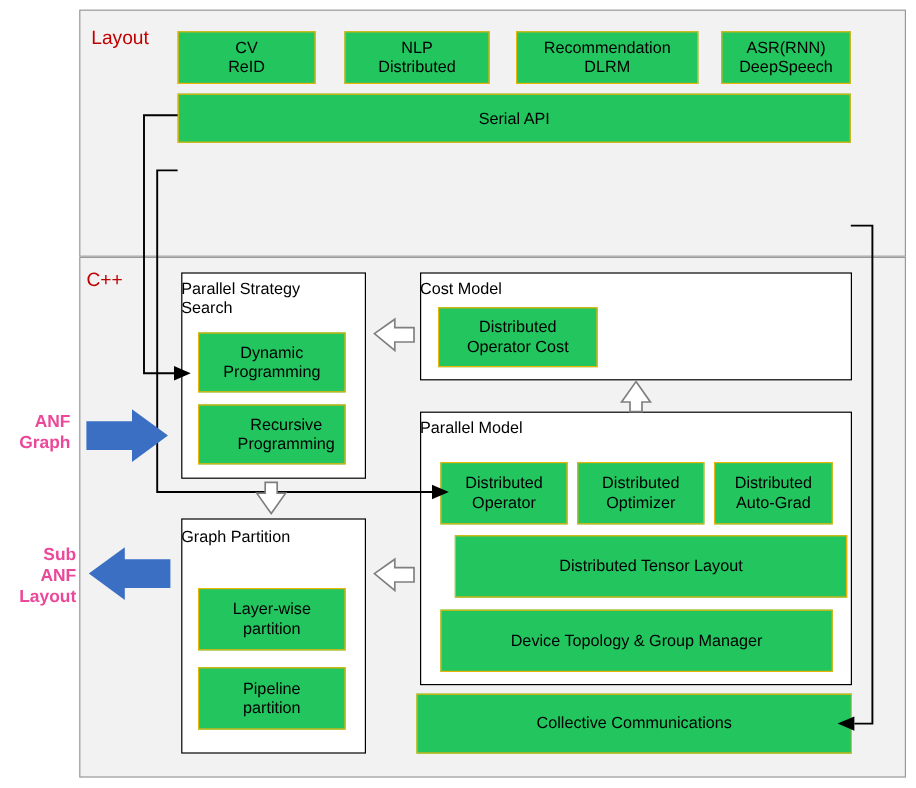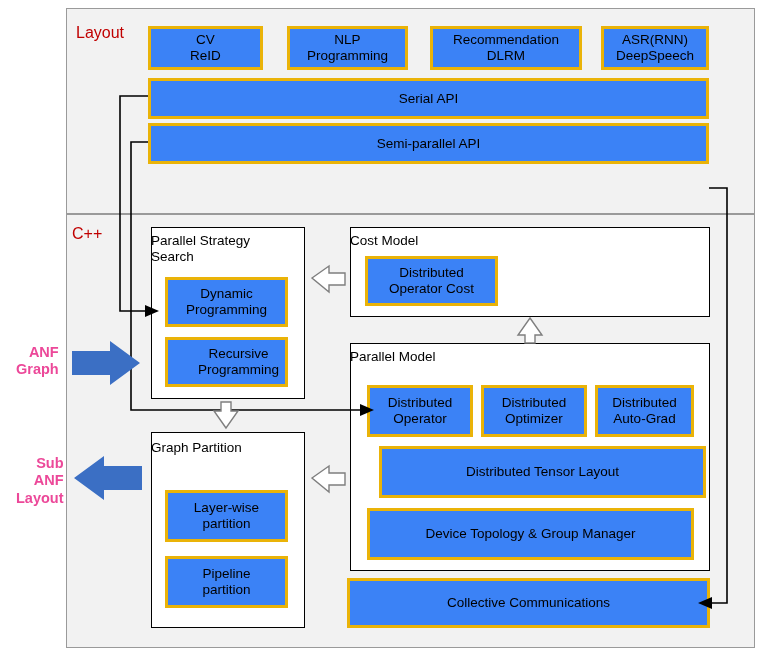--- a/index.html
+++ b/index.html
@@ -13,22 +13,22 @@
   #canvas {
     position: relative;
     width: 763px;
     height: 657px;
     background: #ffffff;
     overflow: hidden;
   }
   .box {
     position: absolute;
     box-sizing: border-box;
-    border: 3px solid #eab308;
-    background: #3b82f6;
+    border: 1px solid #eab308;
+    background: #22c55e;
     display: flex;
     align-items: center;
     justify-content: center;
     text-align: center;
     font-size: 13.5px;
     color: #000000;
     line-height: 1.15;
     white-space: pre-line;
   }
   .panel {
@@ -78,28 +78,27 @@
 <body>
 
 <div id="canvas">
 
   <div class="panel" style="left:66px; top:8px; width:689px; height:206px;"></div>
   <div class="langlabel" style="left:76px; top:24px;">Layout</div>
 
   <div class="box" style="left:148px; top:26px; width:115px; height:44px;">CV
 ReID</div>
   <div class="box" style="left:287px; top:26px; width:121px; height:44px;">NLP
-Programming</div>
+Distributed</div>
   <div class="box" style="left:430px; top:26px; width:152px; height:44px;">Recommendation
 DLRM</div>
   <div class="box" style="left:601px; top:26px; width:108px; height:44px;">ASR(RNN)
 DeepSpeech</div>
 
   <div class="box" style="left:148px; top:78px; width:561px; height:41px;text-align:center;">Serial API</div>
-  <div class="box" style="left:148px; top:123px; width:561px; height:41px;">Semi-parallel API</div>
 
   <div class="panel" style="left:66px; top:214px; width:689px; height:434px;"></div>
   <div class="langlabel" style="left:72px; top:225px;">C++</div>
 
   <div class="group" style="left:151px; top:227px; width:154px; height:172px;"></div>
   <div class="grouplabel" style="left:151px; top:233px; width:154px;">Parallel Strategy
 Search</div>
   <div class="box" style="left:165px; top:277px; width:123px; height:50px;">Dynamic
 Programming</div>
   <div class="box" style="left:165px; top:337px; width:123px; height:50px;padding-left:24px;">Recursive

